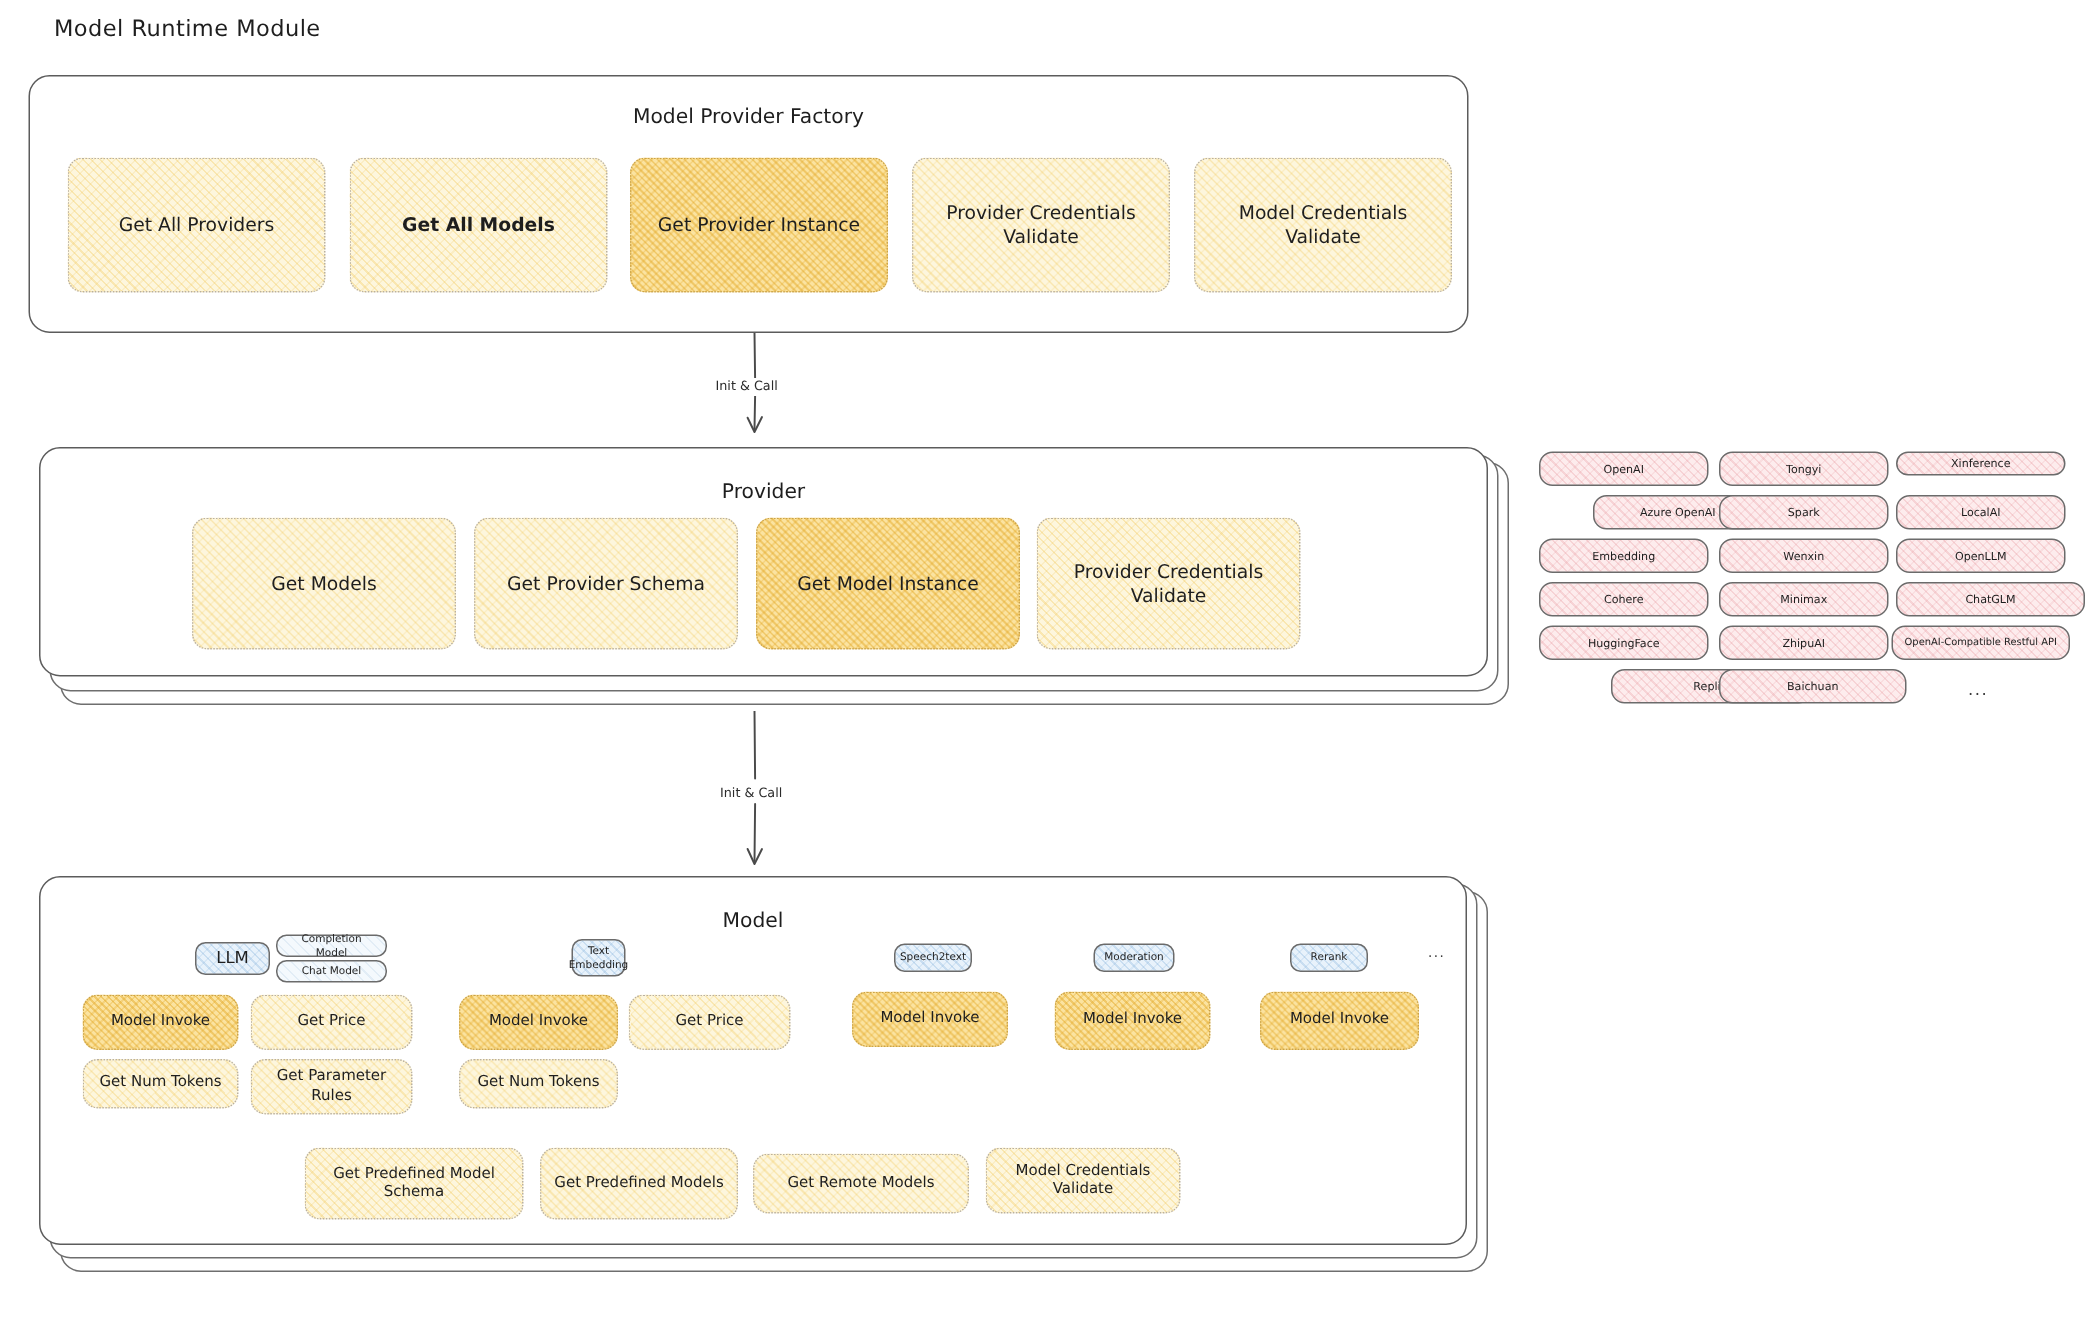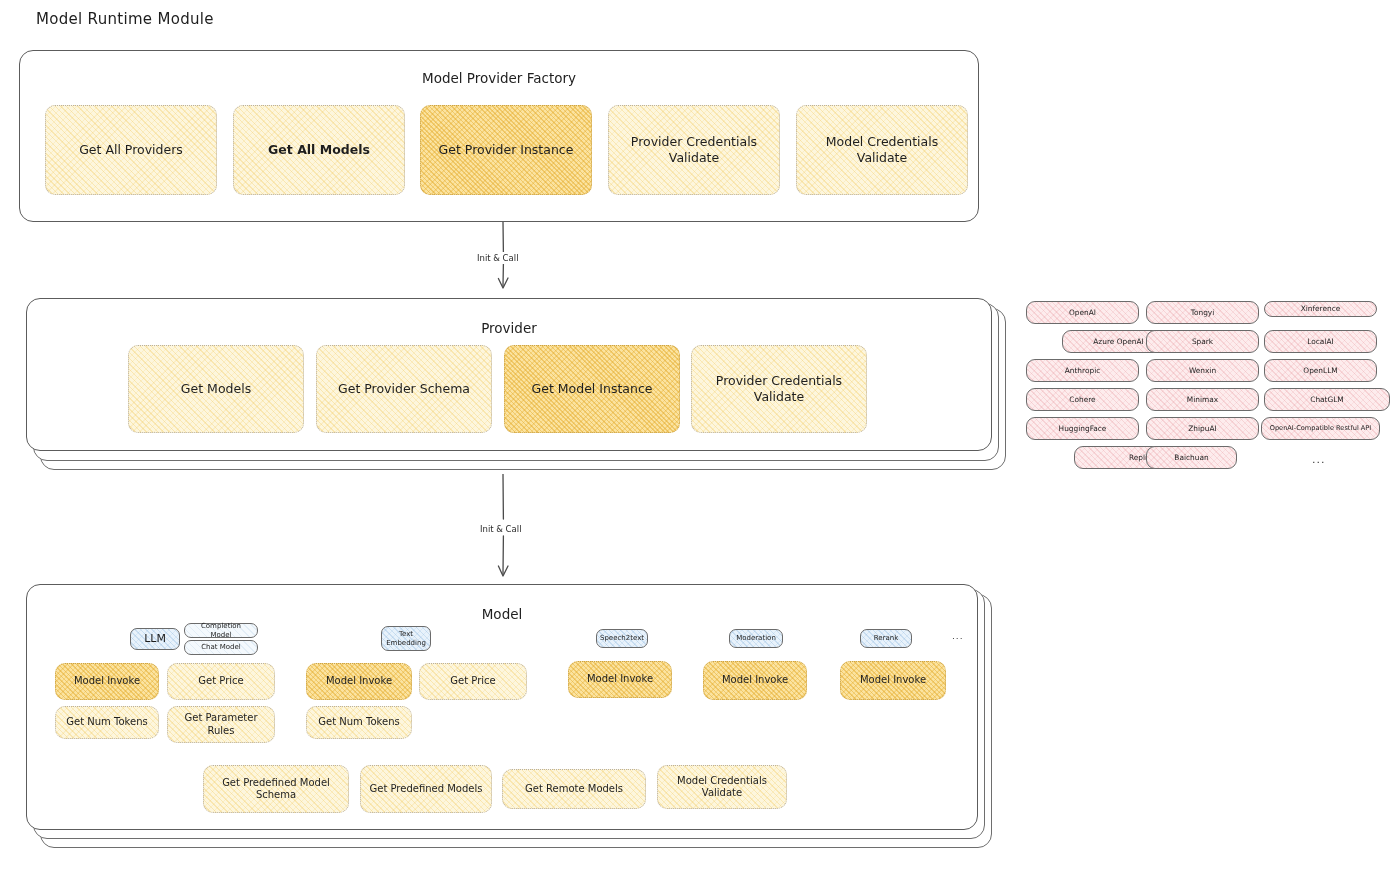--- a/index.html
+++ b/index.html
@@ -171,21 +171,21 @@
     <span>Provider Credentials Validate</span>
   </div>
 
   <div class="nbox fill-pink t9" style="left:1026px;top:301px;width:113px;height:23px;">
     <span>OpenAI</span>
   </div>
   <div class="nbox fill-pink t9" style="left:1026px;top:330px;width:113px;height:23px;margin-left:36px;">
     <span>Azure OpenAI</span>
   </div>
   <div class="nbox fill-pink t9" style="left:1026px;top:359px;width:113px;height:23px;">
-    <span>Anthropic</span>
+    <span>Embedding</span>
   </div>
   <div class="nbox fill-pink t9" style="left:1026px;top:388px;width:113px;height:23px;">
     <span>Cohere</span>
   </div>
   <div class="nbox fill-pink t9" style="left:1026px;top:417px;width:113px;height:23px;">
     <span>HuggingFace</span>
   </div>
   <div class="nbox fill-pink t9" style="left:1074px;top:446px;width:134px;height:23px;padding-left:15px;">
     <span>Replicate</span>
   </div>
@@ -198,21 +198,21 @@
   </div>
   <div class="nbox fill-pink t9" style="left:1146px;top:359px;width:113px;height:23px;">
     <span>Wenxin</span>
   </div>
   <div class="nbox fill-pink t9" style="left:1146px;top:388px;width:113px;height:23px;">
     <span>Minimax</span>
   </div>
   <div class="nbox fill-pink t9" style="left:1146px;top:417px;width:113px;height:23px;">
     <span>ZhipuAI</span>
   </div>
-  <div class="nbox fill-pink t9" style="left:1146px;top:446px;width:91px;height:23px;text-align:right;">
+  <div class="nbox fill-pink t9" style="left:1146px;top:446px;width:125px;height:23px;text-align:right;">
     <span>Baichuan</span>
   </div>
 
   <div class="nbox fill-pink t9" style="left:1264px;top:301px;width:113px;height:16px;">
     <span>Xinference</span>
   </div>
   <div class="nbox fill-pink t9" style="left:1264px;top:330px;width:113px;height:23px;">
     <span>LocalAI</span>
   </div>
   <div class="nbox fill-pink t9" style="left:1264px;top:359px;width:113px;height:23px;">
@@ -256,21 +256,21 @@
   <div class="nbox fill-yellow t15" style="left:167px;top:663px;width:108px;height:37px;">
     <span>Get Price</span>
   </div>
   <div class="nbox fill-yellow t15" style="left:55px;top:706px;width:104px;height:33px;">
     <span>Get Num Tokens</span>
   </div>
   <div class="nbox fill-yellow t15" style="left:167px;top:706px;width:108px;height:37px;">
     <span>Get Parameter Rules</span>
   </div>
 
-  <div class="nbox fill-blue t8" style="left:381px;top:626px;width:50px;height:25px;">
+  <div class="nbox fill-blue t8" style="left:381px;top:626px;width:36px;height:25px;">
     <span>Text Embedding</span>
   </div>
   <div class="nbox fill-yellow-strong t15" style="left:306px;top:663px;width:106px;height:37px;">
     <span>Model Invoke</span>
   </div>
   <div class="nbox fill-yellow t15" style="left:419px;top:663px;width:108px;height:37px;">
     <span>Get Price</span>
   </div>
   <div class="nbox fill-yellow t15" style="left:306px;top:706px;width:106px;height:33px;">
     <span>Get Num Tokens</span>

